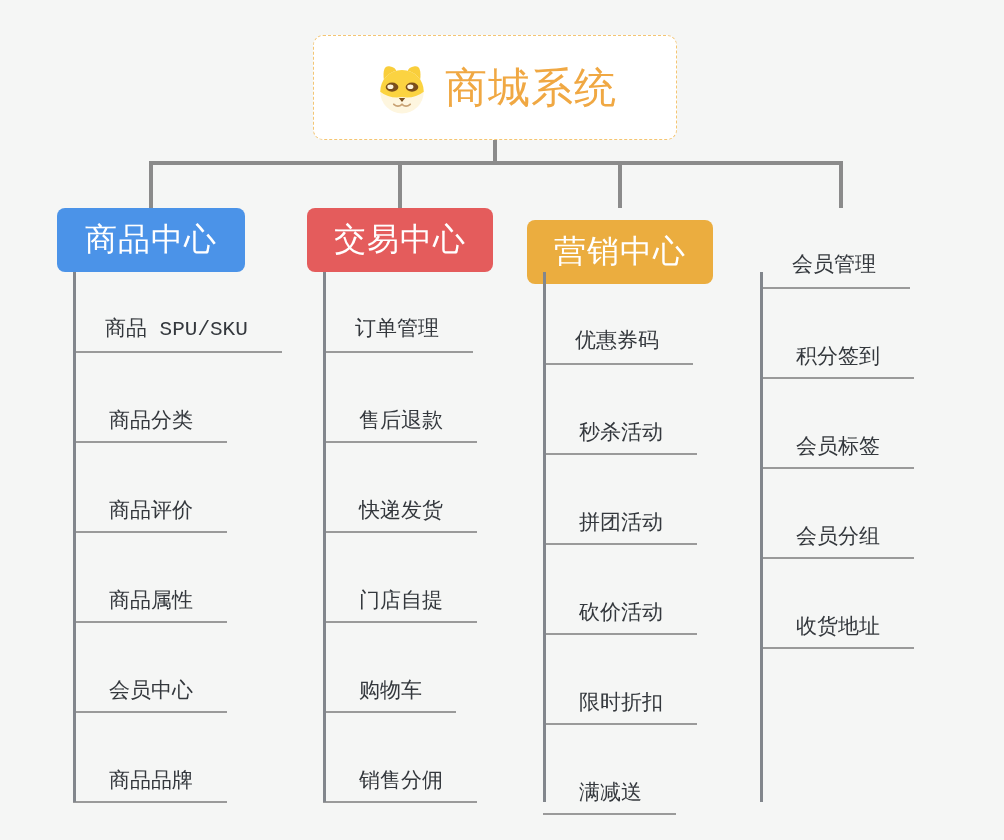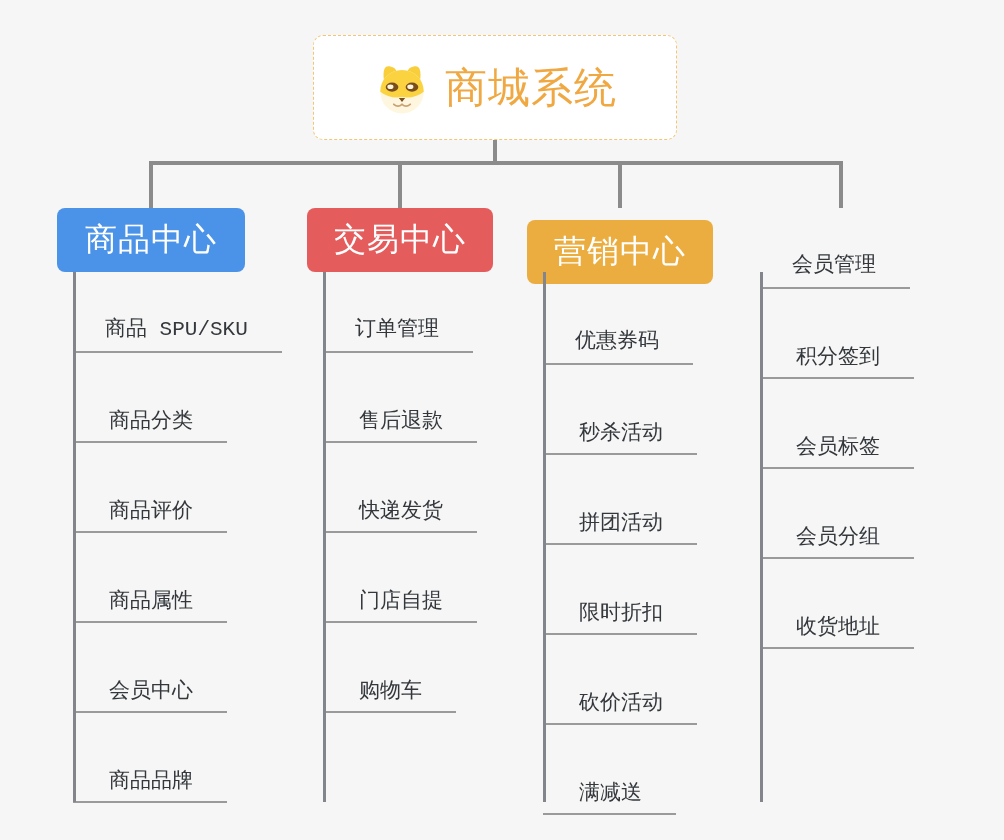--- a/index.html
+++ b/index.html
@@ -91,32 +91,33 @@
 
   <div class="branch" style="left:307px;width:186px">
     <div class="cat-box" style="background: rgb(228, 92, 92);">交易中心</div>
     <div class="trunk"></div>
     <div class="leaves">
       <div class="leaf">订单管理</div>
       <div class="leaf">售后退款</div>
       <div class="leaf">快递发货</div>
       <div class="leaf">门店自提</div>
       <div class="leaf">购物车</div>
+      <div class="leaf">销售分佣</div>
     </div>
   </div>
 
   <div class="branch" style="left:527px;width:186px">
     <div class="cat-box" style="background: rgb(235, 173, 63); margin-top: 12px;">营销中心</div>
     <div class="trunk"></div>
     <div class="leaves">
       <div class="leaf">优惠券码</div>
       <div class="leaf">秒杀活动</div>
       <div class="leaf">拼团活动</div>
+      <div class="leaf">砍价活动</div>
       <div class="leaf">限时折扣</div>
-      <div class="leaf">砍价活动</div>
       <div class="leaf">满减送</div>
     </div>
   </div>
 
   <div class="branch" style="left:744px;width:194px">
     <div class="trunk"></div>
     <div class="leaves">
       <div class="leaf">会员管理</div>
       <div class="leaf">积分签到</div>
       <div class="leaf">会员标签</div>

